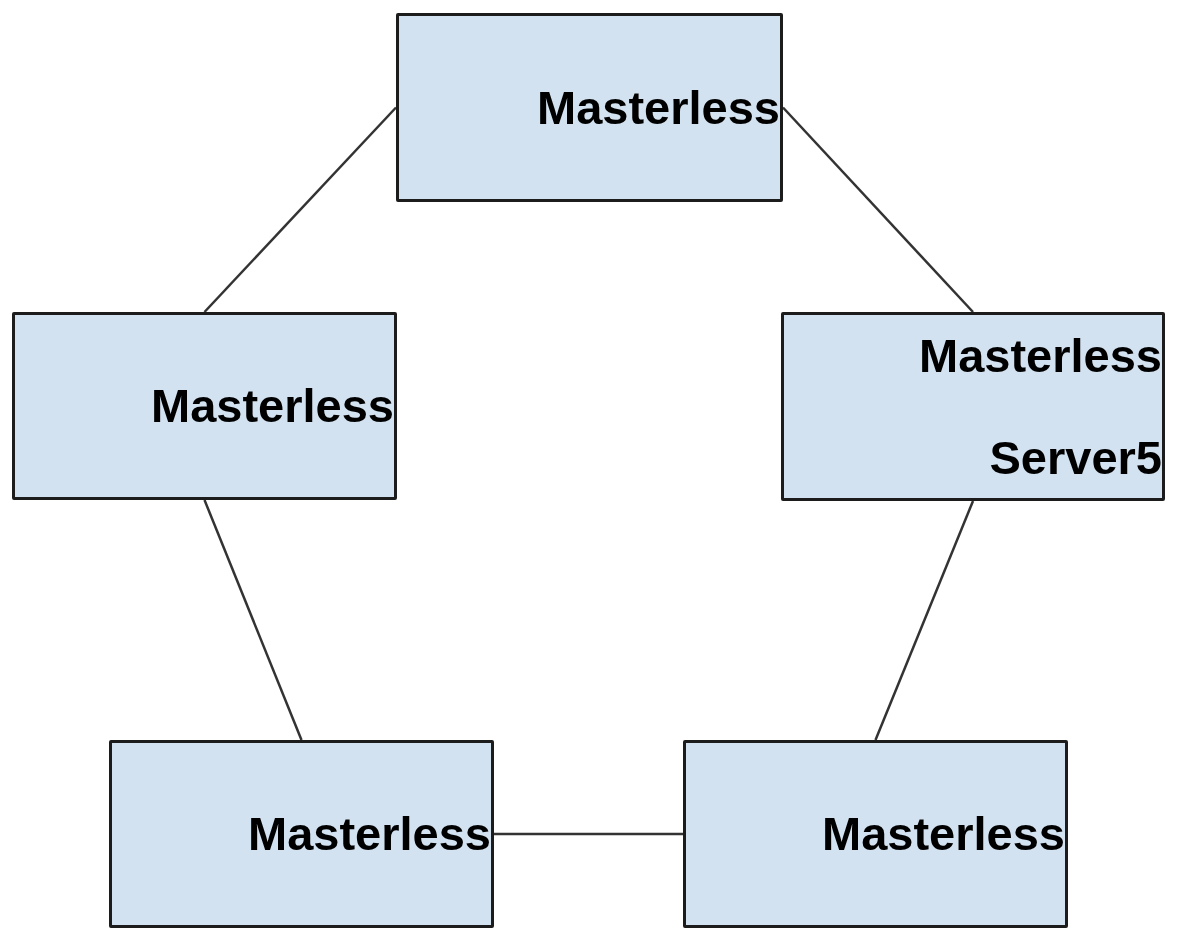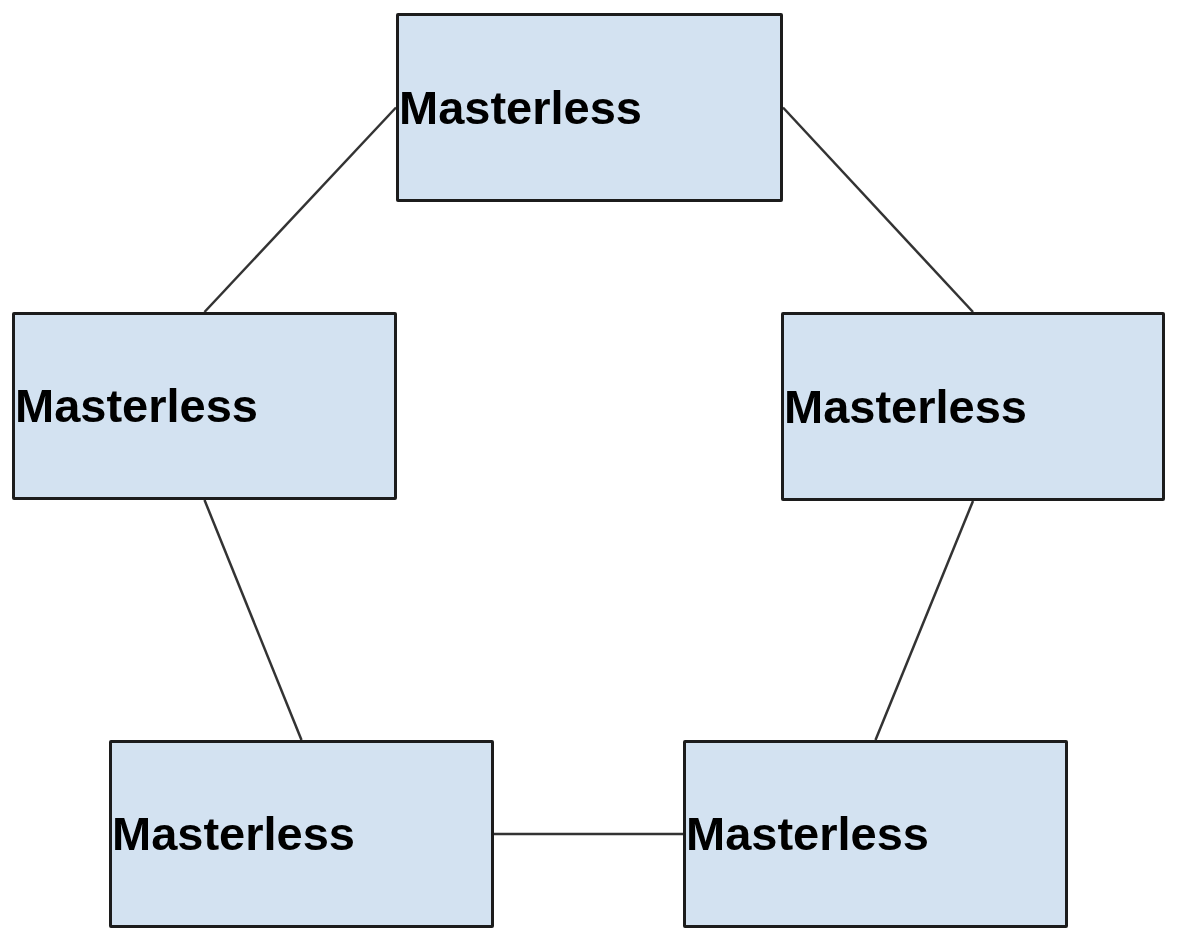--- a/index.html
+++ b/index.html
@@ -22,21 +22,21 @@
     width: 1178px;
     height: 944px;
     z-index: 1;
   }
   .node {
     position: absolute;
     z-index: 2;
     box-sizing: border-box;
     display: flex;
     flex-direction: column;
-    align-items: flex-start;
+    align-items: flex-end;
     justify-content: center;
     text-align: center;
     font-weight: bold;
     font-size: 47px;
     line-height: 1.22;
     border-style: solid;
     border-width: 3px;
     border-radius: 2px;
     color: #000000;
     gap: 44px;
@@ -65,15 +65,16 @@
         <span class="node-label-line">Masterless</span>
       </div>
       <div class="node" style="left: 109px; top: 740px; width: 385px; height: 188px; background: rgb(211, 226, 241); border-color: rgb(28, 28, 28); color: rgb(0, 0, 0);">
         <span class="node-label-line">Masterless</span>
       </div>
       <div class="node" style="left: 683px; top: 740px; width: 385px; height: 188px; background: rgb(211, 226, 241); border-color: rgb(28, 28, 28); color: rgb(0, 0, 0);">
         <span class="node-label-line">Masterless</span>
       </div>
       <div class="node" style="left: 781px; top: 312px; width: 384px; height: 189px; background: rgb(211, 226, 241); border-color: rgb(28, 28, 28); color: rgb(0, 0, 0);">
         <span class="node-label-line">Masterless</span>
+        <span class="node-label-line">Server5</span>
       </div>
     </div>
 </div>
 
 </body></html>

